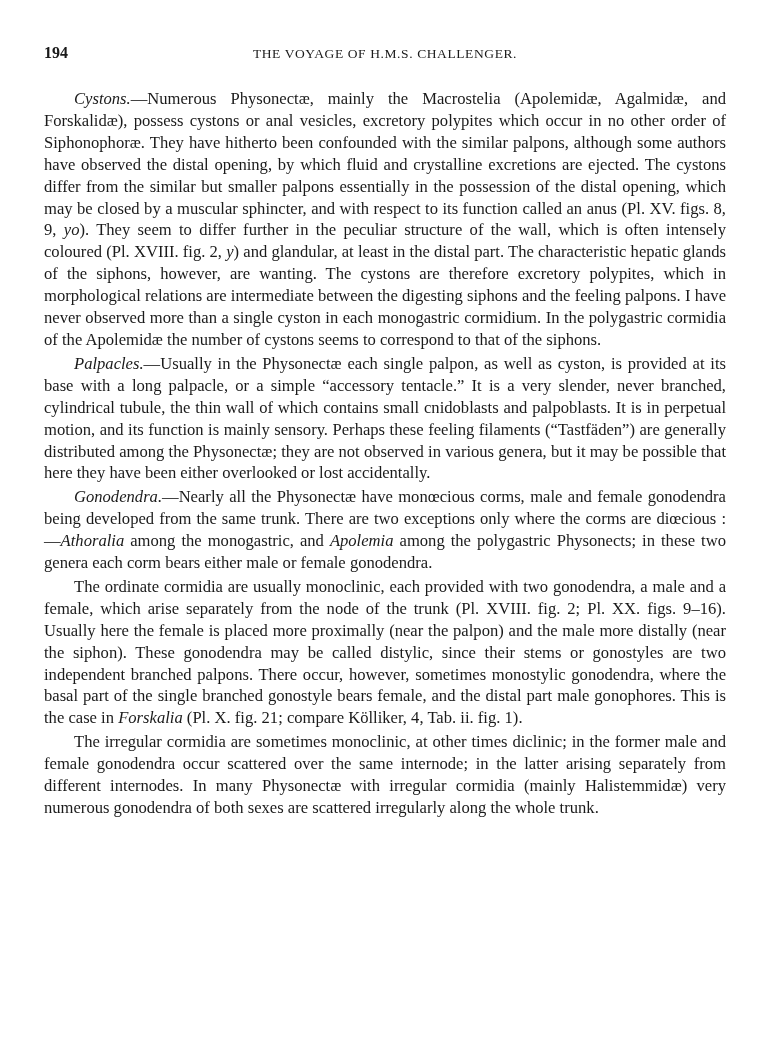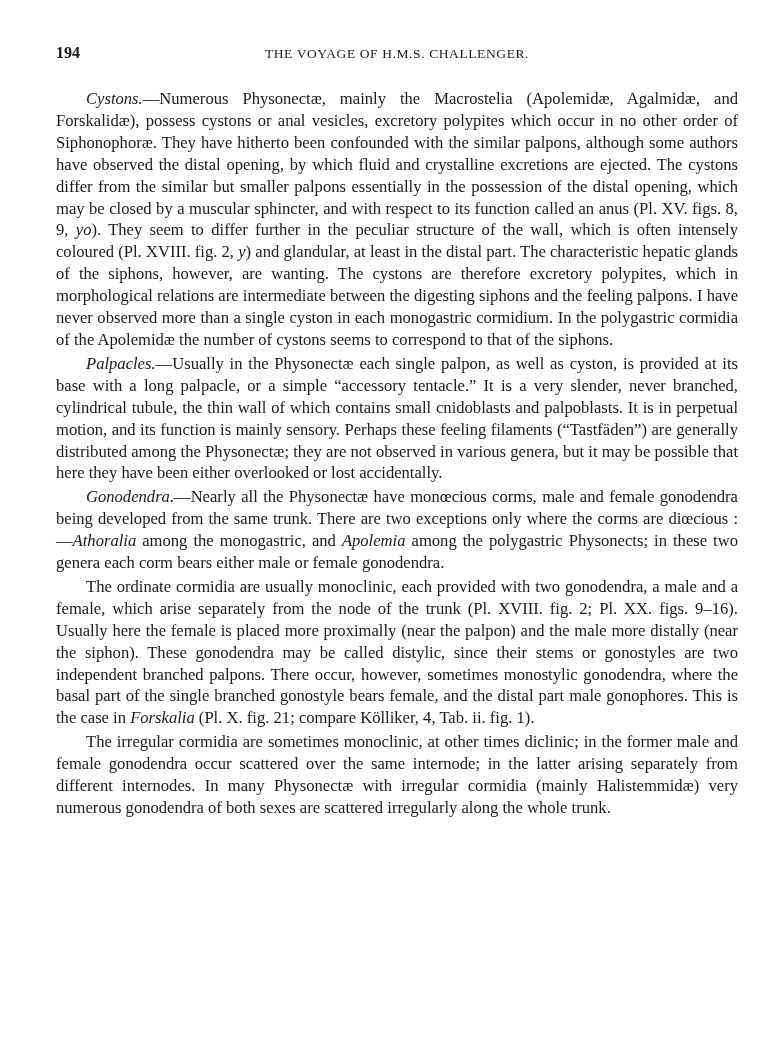--- a/index.html
+++ b/index.html
@@ -10,21 +10,21 @@
     body {
       width: 776px;
       height: 1050px;
       position: relative;
       overflow: hidden;
       font-family: "Liberation Serif", "DejaVu Serif", serif;
       color: #1a1a1a;
     }
     .page {
       position: absolute;
-      left: 56px;
+      left: 44px;
       top: 44px;
       width: 682px;
     }
     .running-head {
       position: relative;
       height: 24px;
       font-size: 15px;
       font-weight: bold;
     }
     .page-number {

